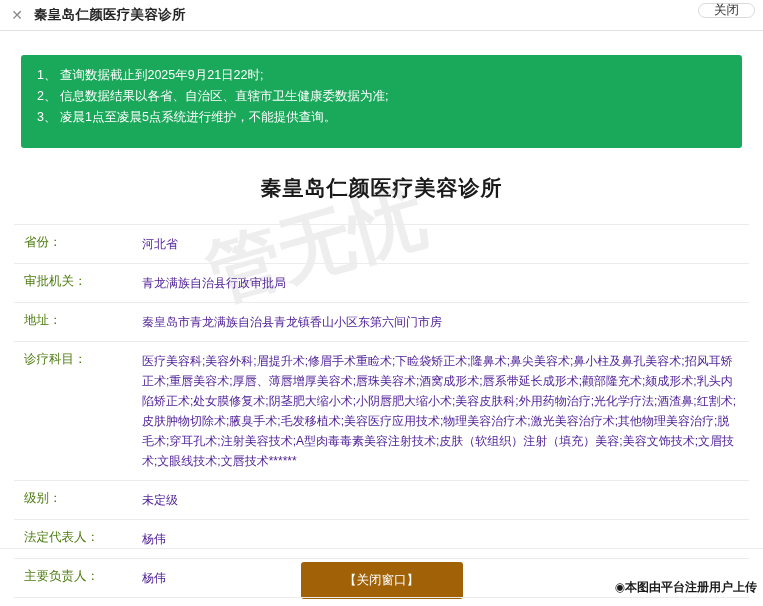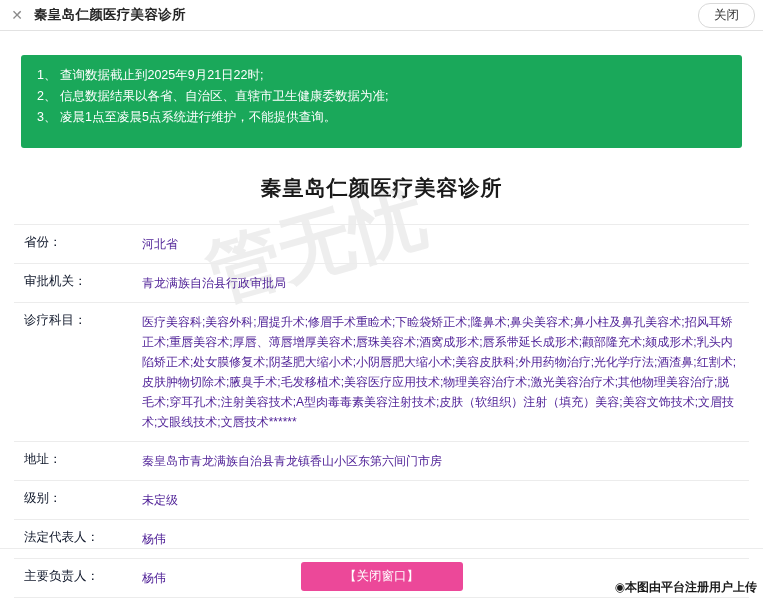--- a/index.html
+++ b/index.html
@@ -41,21 +41,21 @@
     font-size: 13.5px;
     color: #262626;
     font-weight: 600;
     letter-spacing: .3px;
   }
   .close-btn {
     position: absolute;
     right: 8px;
     top: 3px;
     width: 57px;
-    height: 25px;
+    height: 15px;
     border: 1px solid #d9d9d9;
     border-radius: 12px;
     background: #ffffff;
     color: #333333;
     font-size: 12.5px;
     display: flex;
     align-items: center;
     justify-content: center;
     cursor: pointer;
   }
@@ -92,21 +92,21 @@
     position: relative;
     z-index: 2;
   }
   .info-table tr { border-bottom: 1px solid #ececec; }
   .info-table tr:first-child { border-top: 1px solid #ececec; }
   .info-table th {
     width: 120px;
     text-align: left;
     font-weight: normal;
     font-size: 12.5px;
-    color: #0f172a;
+    color: #4d7c0f;
     padding: 9px 0 9px 10px;
     vertical-align: top;
     background: transparent;
   }
   .info-table td {
     font-size: 12px;
     color: #4c1d95;
     padding: 9px 10px 9px 8px;
     vertical-align: top;
     line-height: 20px;
@@ -137,22 +137,22 @@
     height: 58px;
     border-top: 1px solid #ececec;
     background: #ffffff;
   }
   .footer-btn {
     position: absolute;
     left: 50%;
     transform: translateX(-50%);
     top: 13px;
     width: 162px;
-    height: 29px;
-    background: #ec4899;
+    height: 37px;
+    background: #a16207;
     color: #ffffff;
     border: none;
     border-radius: 3px;
     font-size: 12.5px;
     cursor: pointer;
     font-family: "Liberation Sans", sans-serif;
   }
   .footer-note {
     position: absolute;
     right: 6px;
@@ -188,26 +188,26 @@
     <tbody>
       <tr>
         <th>省份：</th>
         <td>河北省</td>
       </tr>
       <tr>
         <th>审批机关：</th>
         <td>青龙满族自治县行政审批局</td>
       </tr>
       <tr>
+        <th>地址：</th>
+        <td>秦皇岛市青龙满族自治县青龙镇香山小区东第六间门市房</td>
+      </tr>
+      <tr>
         <th>诊疗科目：</th>
         <td>医疗美容科;美容外科;眉提升术;修眉手术重睑术;下睑袋矫正术;隆鼻术;鼻尖美容术;鼻小柱及鼻孔美容术;招风耳矫正术;重唇美容术;厚唇、薄唇增厚美容术;唇珠美容术;酒窝成形术;唇系带延长成形术;颧部隆充术;颏成形术;乳头内陷矫正术;处女膜修复术;阴茎肥大缩小术;小阴唇肥大缩小术;美容皮肤科;外用药物治疗;光化学疗法;酒渣鼻;红割术;皮肤肿物切除术;腋臭手术;毛发移植术;美容医疗应用技术;物理美容治疗术;激光美容治疗术;其他物理美容治疗;脱毛术;穿耳孔术;注射美容技术;A型肉毒毒素美容注射技术;皮肤（软组织）注射（填充）美容;美容文饰技术;文眉技术;文眼线技术;文唇技术******</td>
-      </tr>
-      <tr>
-        <th>地址：</th>
-        <td>秦皇岛市青龙满族自治县青龙镇香山小区东第六间门市房</td>
       </tr>
       <tr>
         <th>级别：</th>
         <td>未定级</td>
       </tr>
       <tr>
         <th>法定代表人：</th>
         <td>杨伟</td>
       </tr>
       <tr>

